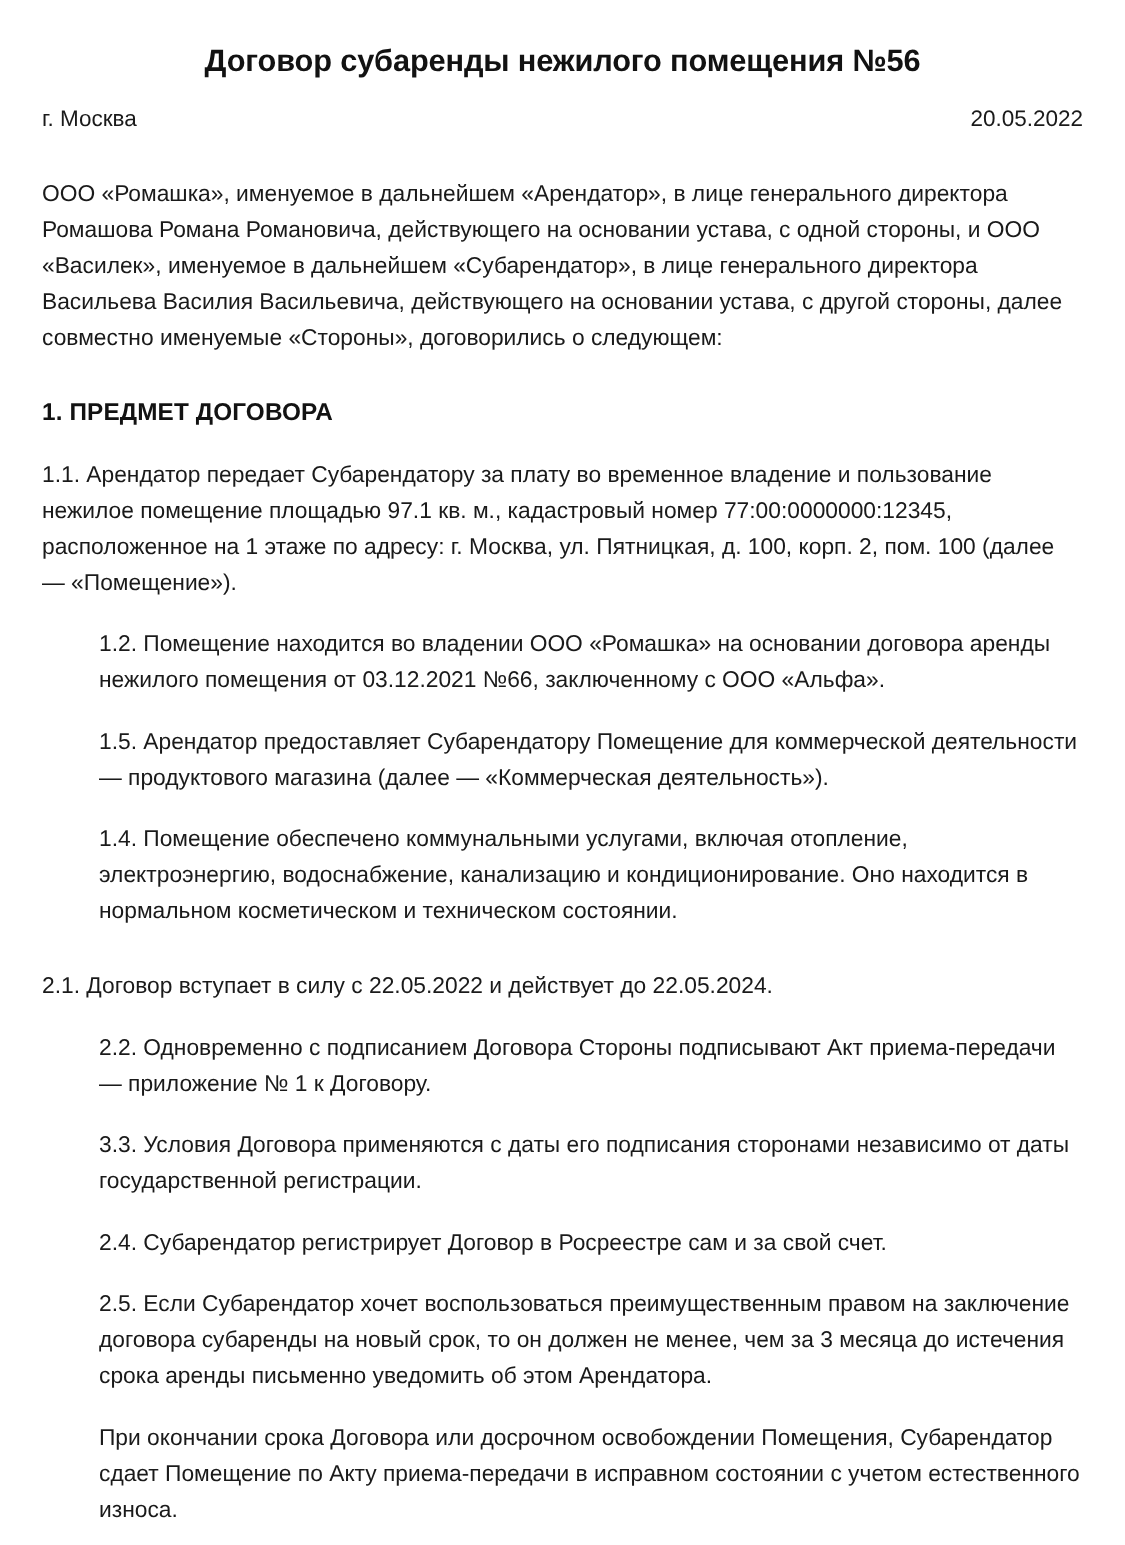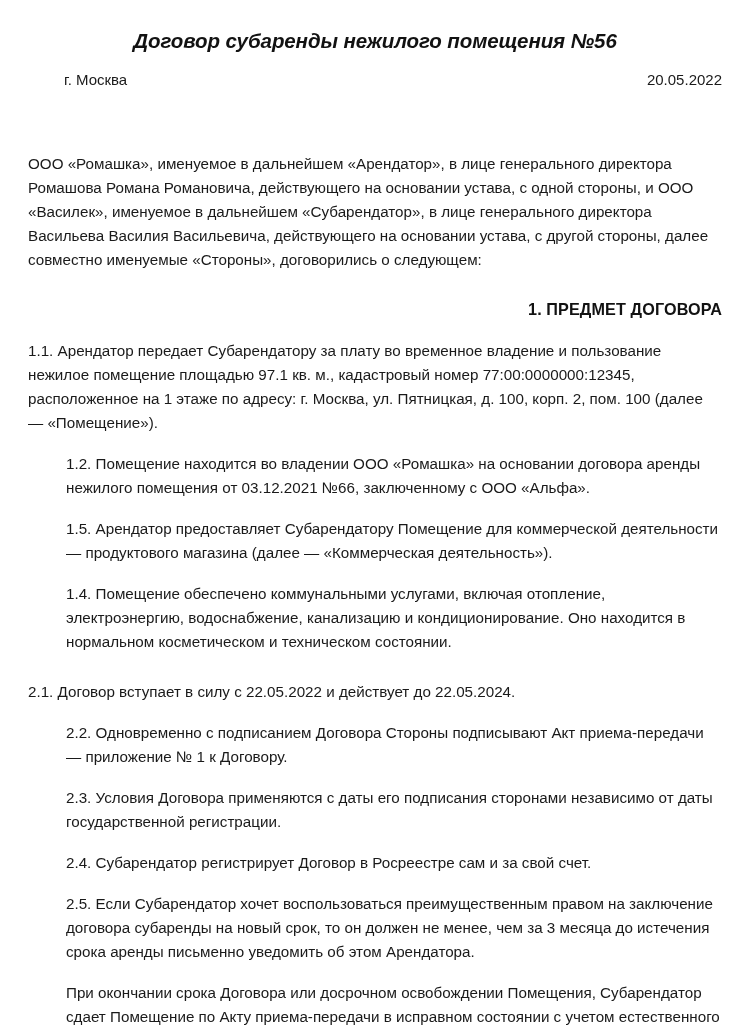--- a/index.html
+++ b/index.html
@@ -27,38 +27,36 @@
 
   .doc-title {
     margin: 0;
     padding: 0;
     font-size: 20.5px;
     font-weight: bold;
     text-align: center;
     letter-spacing: -0.1px;
     line-height: 26px;
     color: #121212;
-    font-style: italic;
   }
 
   .meta-row {
     display: flex;
     justify-content: space-between;
     align-items: baseline;
     margin-top: 16px;
     font-size: 15px;
     line-height: 20px;
     color: #1a1a1a;
-    margin-left: 36px;
   }
   .meta-city { text-align: left; }
   .meta-date { text-align: center; }
 
   .intro-block {
-    margin-top: 62px;
+    margin-top: 28px;
   }
 
   .para {
     margin: 0;
     font-size: 15.2px;
     line-height: 24px;
     text-align: left;
     color: #1a1a1a;
   }
 
@@ -68,21 +66,21 @@
   }
 
   .section {
     margin-top: 26px;
   }
 
   .section-heading {
     margin: 0 0 19px 0;
     font-size: 16.2px;
     font-weight: bold;
-    text-align: right;
+    text-align: left;
     line-height: 22px;
     letter-spacing: 0.1px;
     color: #121212;
   }
 
   .section-clauses .para + .para {
     margin-top: 17px;
   }
 
   
@@ -113,20 +111,20 @@
       <p class="para">1.2. Помещение находится во владении ООО «Ромашка» на основании договора аренды нежилого помещения от 03.12.2021 №66, заключенному с ООО «Альфа».</p>
       <p class="para">1.5. Арендатор предоставляет Субарендатору Помещение для коммерческой деятельности — продуктового магазина (далее — «Коммерческая деятельность»).</p>
       <p class="para">1.4. Помещение обеспечено коммунальными услугами, включая отопление, электроэнергию, водоснабжение, канализацию и кондиционирование. Оно находится в нормальном косметическом и техническом состоянии.</p>
     </div>
   </div>
 
   <div class="section">
     <div class="section-clauses">
       <p class="para">2.1. Договор вступает в силу с 22.05.2022 и действует до 22.05.2024.</p>
       <p class="para">2.2. Одновременно с подписанием Договора Стороны подписывают Акт приема-передачи — приложение № 1 к Договору.</p>
-      <p class="para">2.3. Условия Договора применяются с даты его подписания сторонами независимо от даты государственной регистрации.</p>
+      <p class="para">3.3. Условия Договора применяются с даты его подписания сторонами независимо от даты государственной регистрации.</p>
       <p class="para">2.4. Субарендатор регистрирует Договор в Росреестре сам и за свой счет.</p>
       <p class="para">2.5. Если Субарендатор хочет воспользоваться преимущественным правом на заключение договора субаренды на новый срок, то он должен не менее, чем за 3 месяца до истечения срока аренды письменно уведомить об этом Арендатора.</p>
       <p class="para tail-para">При окончании срока Договора или досрочном освобождении Помещения, Субарендатор сдает Помещение по Акту приема-передачи в исправном состоянии с учетом естественного износа.</p>
     </div>
   </div>
 
 </div>
 
 </body></html>

